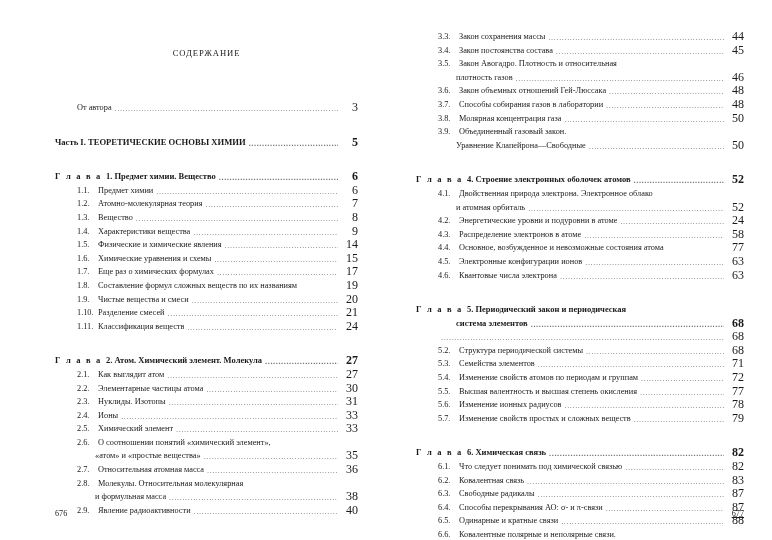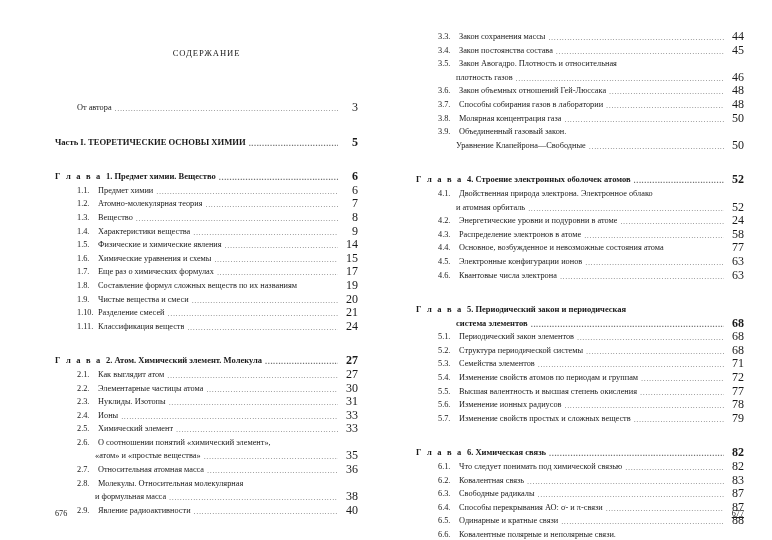--- a/index.html
+++ b/index.html
@@ -397,21 +397,20 @@
             <span class="label"><span class="chapter-word">Г л а в а  </span>5. Периодический закон и периодическая</span>
             <span class="leader"></span>
             <span class="pg"></span>
           </div>
           <div class="row chapter-cont">
             <span class="label">система элементов</span>
             <span class="leader"></span>
             <span class="pg">68</span>
           </div>
           <div class="row sub">
-            <span class="label"><span class="num">5.1.</span>Периодический закон элементов</span>
             <span class="leader"></span>
             <span class="pg">68</span>
           </div>
           <div class="row sub">
             <span class="label"><span class="num">5.2.</span>Структура периодической системы</span>
             <span class="leader"></span>
             <span class="pg">68</span>
           </div>
           <div class="row sub">
             <span class="label"><span class="num">5.3.</span>Семейства элементов</span>

